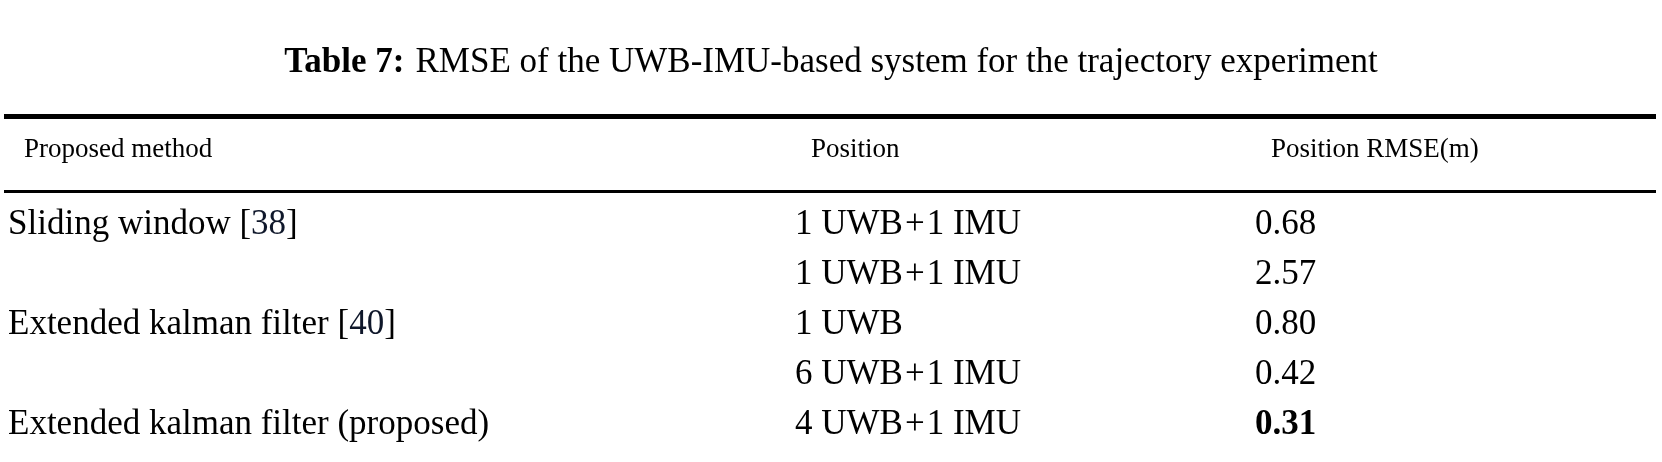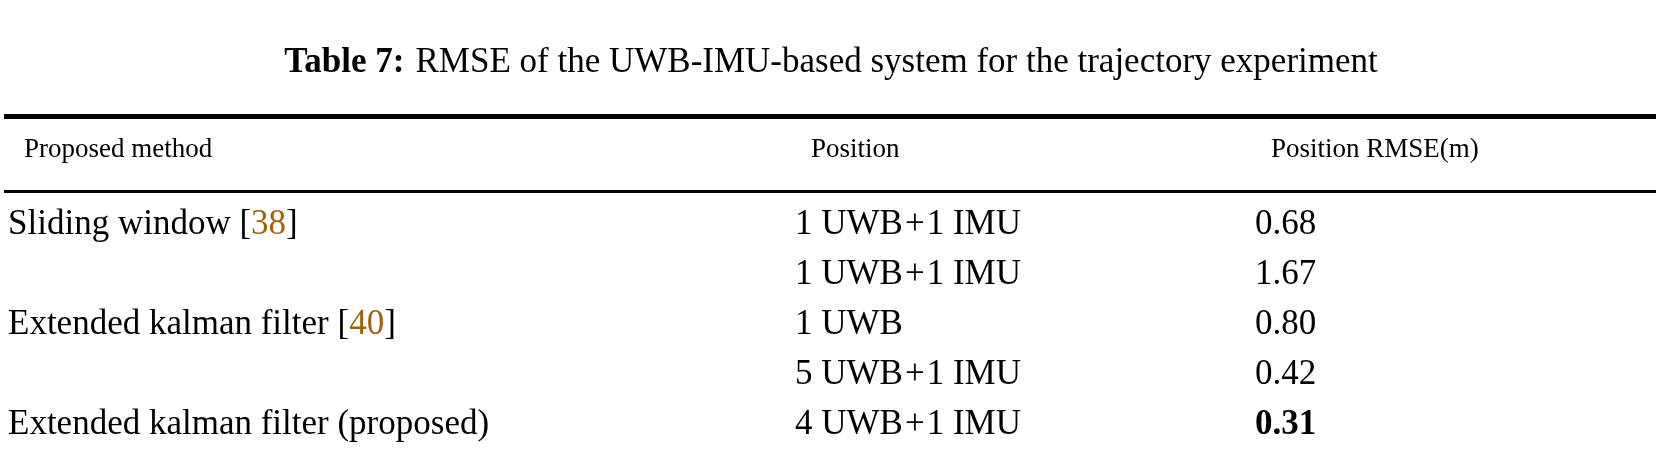--- a/index.html
+++ b/index.html
@@ -82,21 +82,21 @@
     white-space: nowrap;
   }
   .col-method   { left: 8px;    }
   .col-hardware { left: 795px;  }
   .col-rmse     { left: 1255px; }
 
   .cite {
     color: #000000;
   }
   .cite .num {
-    color: #a16207;
+    color: #0f172a;
   }
   .bold-val {
     font-weight: bold;
     text-align: right;
   }
   .plus {
     display: inline-block;
     padding: 0 2px;
   }
 </style>
@@ -120,29 +120,29 @@
   </div>
 
   <div class="tbody-rows" id="tbody-rows">
       <div class="trow">
         <span class="cell col-method"><span>Sliding window</span> <span class="cite"><span>[</span><span class="num">38</span><span>]</span></span></span>
         <span class="cell col-hardware"><span>1 UWB</span><span class="plus">+</span><span>1 IMU</span></span>
         <span class="cell col-rmse">0.68</span>
       </div>
       <div class="trow">
         <span class="cell col-hardware"><span>1 UWB</span><span class="plus">+</span><span>1 IMU</span></span>
-        <span class="cell col-rmse">1.67</span>
+        <span class="cell col-rmse">2.57</span>
       </div>
       <div class="trow">
         <span class="cell col-method"><span>Extended kalman filter</span> <span class="cite"><span>[</span><span class="num">40</span><span>]</span></span></span>
         <span class="cell col-hardware"><span>1 UWB</span></span>
         <span class="cell col-rmse">0.80</span>
       </div>
       <div class="trow">
-        <span class="cell col-hardware"><span>5 UWB</span><span class="plus">+</span><span>1 IMU</span></span>
+        <span class="cell col-hardware"><span>6 UWB</span><span class="plus">+</span><span>1 IMU</span></span>
         <span class="cell col-rmse">0.42</span>
       </div>
       <div class="trow">
         <span class="cell col-method"><span>Extended kalman filter (proposed)</span></span>
         <span class="cell col-hardware"><span>4 UWB</span><span class="plus">+</span><span>1 IMU</span></span>
         <span class="cell col-rmse bold-val">0.31</span>
       </div>
     </div>
 
 </div>

